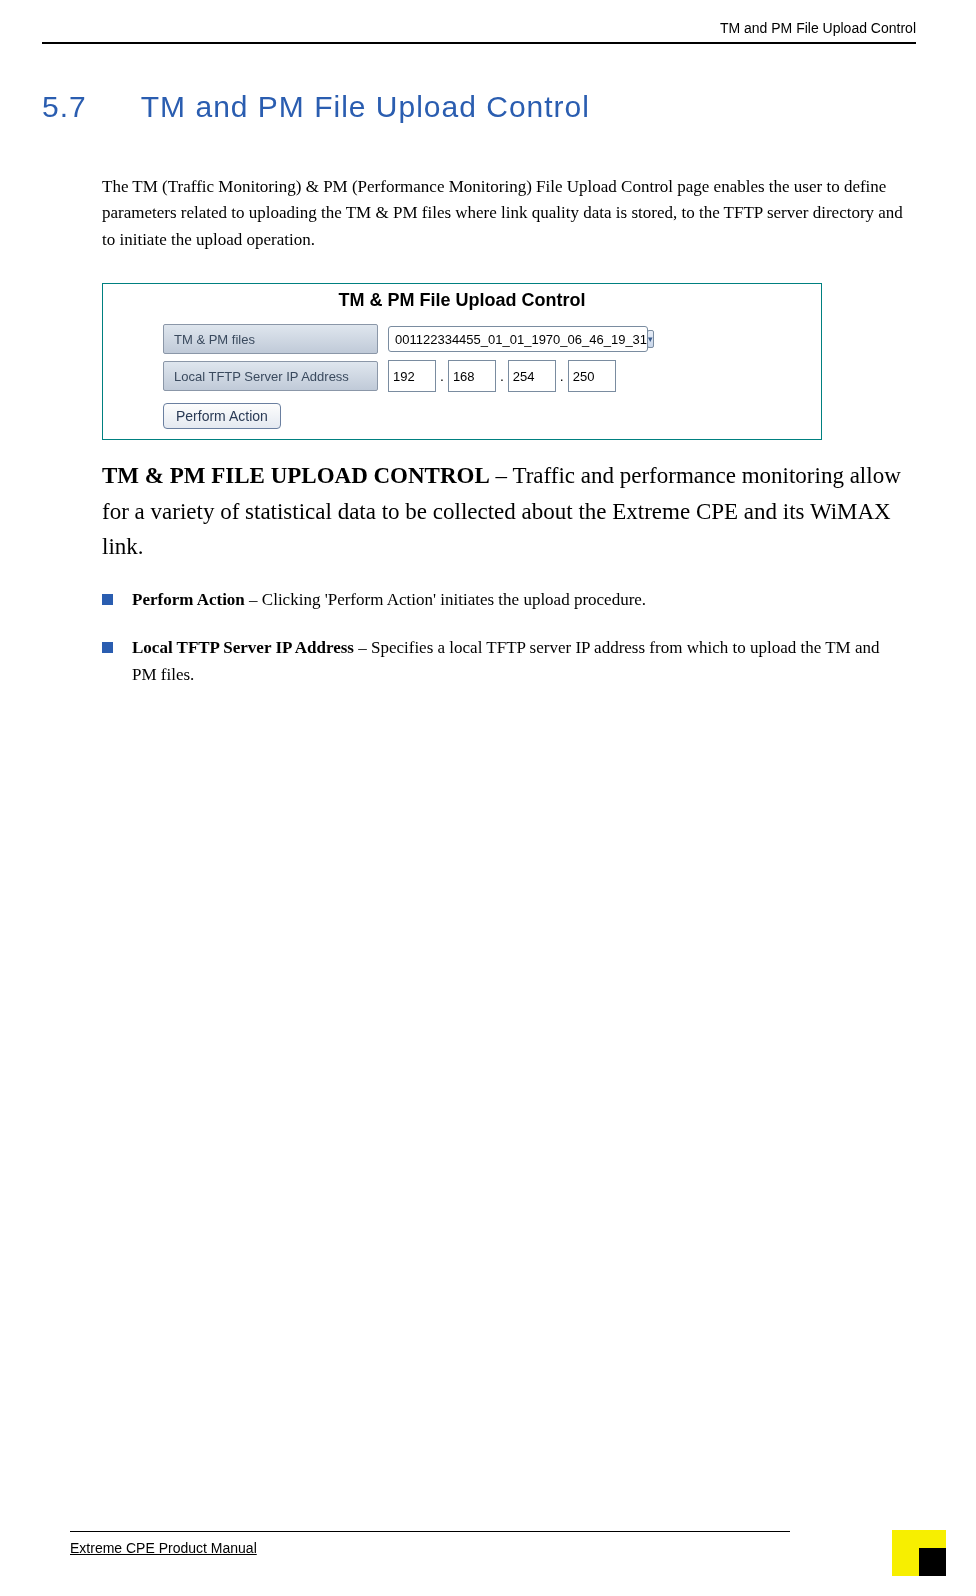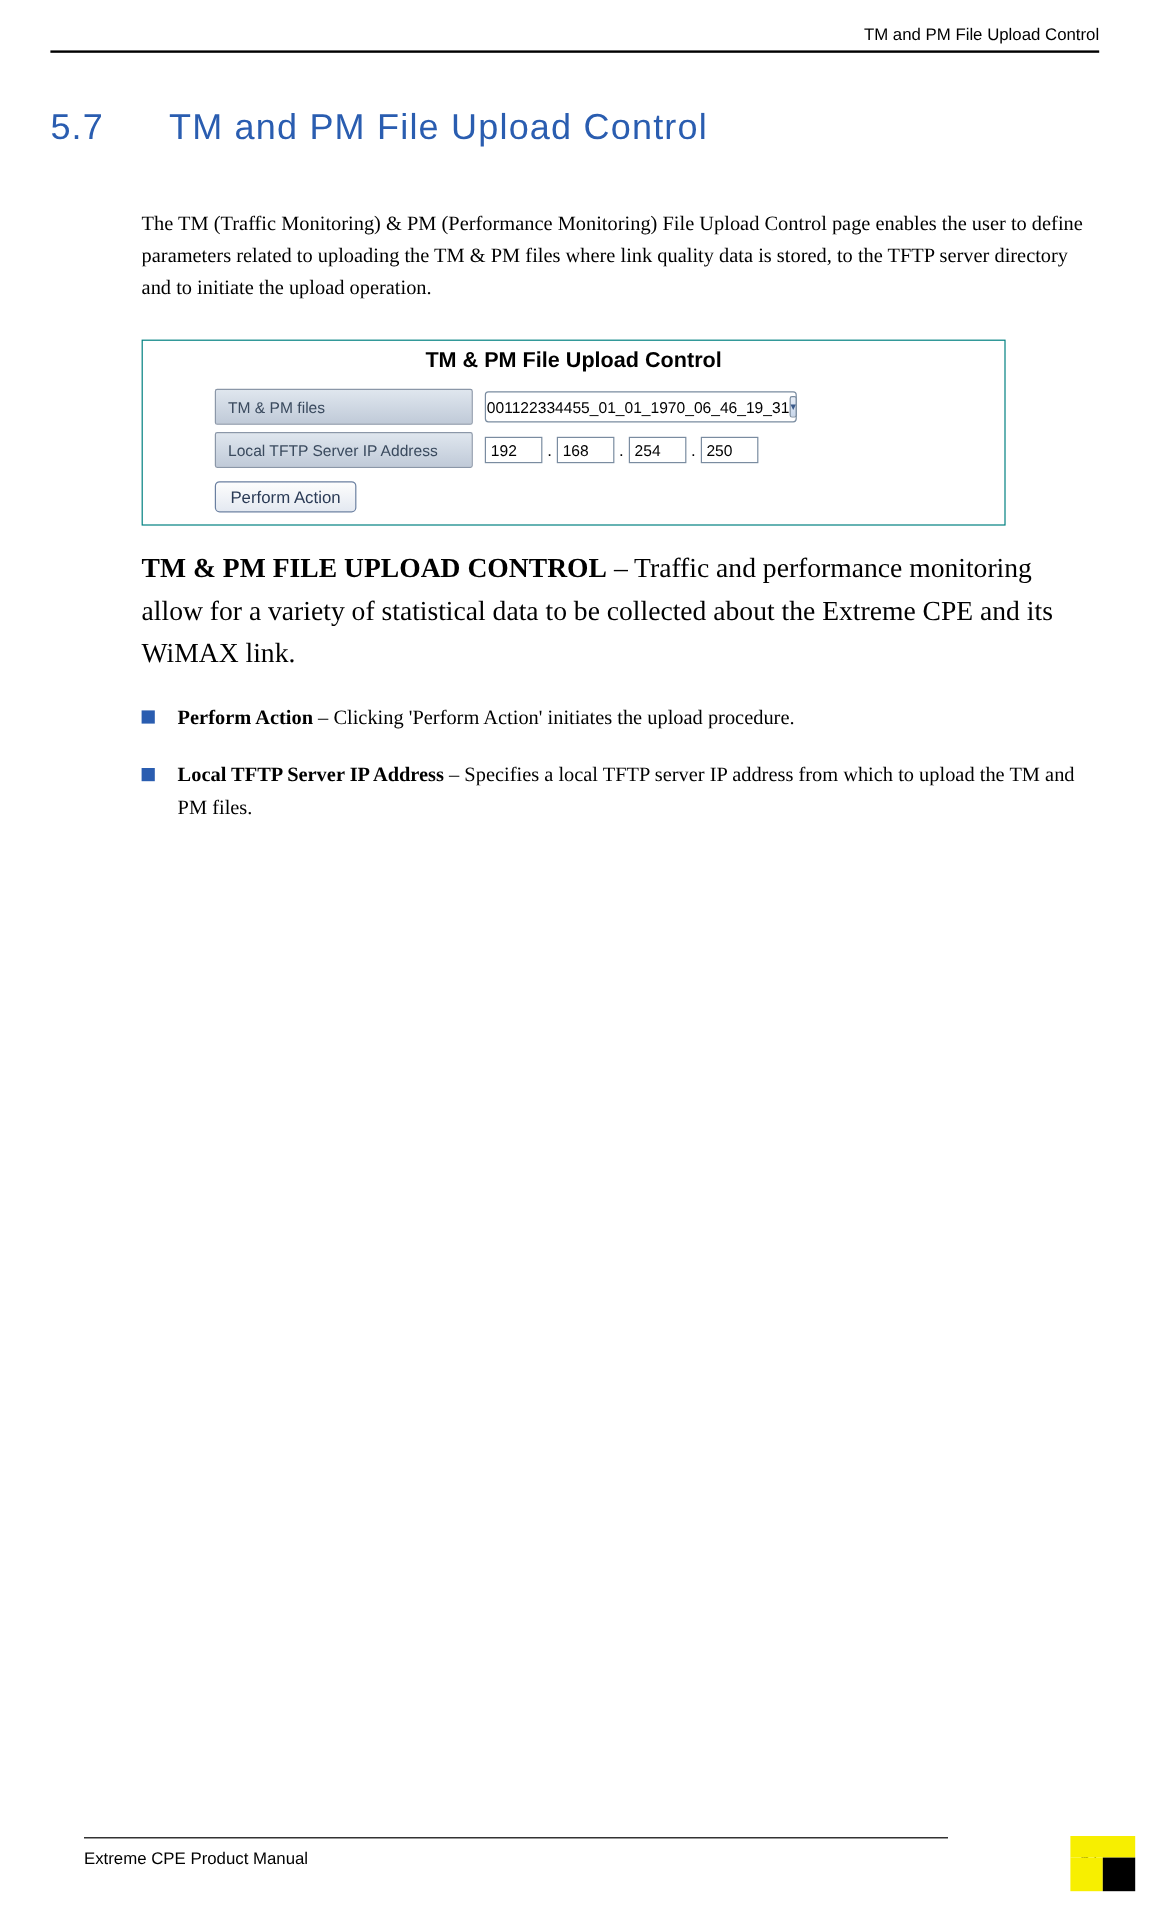--- a/index.html
+++ b/index.html
@@ -31,21 +31,21 @@
       font-weight: normal;
       letter-spacing: 1px;
       margin-bottom: 50px;
     }
     .section-number {
       display: inline-block;
       width: 90px;
       margin-top: 16px;
     }
     .content {
-      margin-left: 76px;
+      margin-left: 60px;
       margin-right: 10px;
     }
     .intro {
       font-size: 17px;
       line-height: 1.55;
       margin-bottom: 30px;
     }
     .figure-box {
       margin-bottom: 18px;
     }
@@ -90,37 +90,37 @@
       display: inline-flex;
       align-items: center;
       border: 1px solid #7a8ca0;
       border-radius: 3px;
       height: 26px;
       background: #fff;
       font-family: Arial, Helvetica, sans-serif;
       font-size: 13px;
       padding: 0 4px 0 6px;
       width: 260px;
-      justify-content: center;
+      justify-content: flex-start;
     }
     .dropdown-arrow {
       width: 18px;
       height: 18px;
       background: linear-gradient(#e8eef7, #c8d6ea);
       border: 1px solid #7a8ca0;
       border-radius: 2px;
       display: flex;
       align-items: center;
       justify-content: center;
       font-size: 9px;
       color: #3a5a8a;
     }
     .ip-input {
       border: 1px solid #7a8ca0;
-      height: 22px;
+      height: 32px;
       width: 48px;
       font-family: Arial, Helvetica, sans-serif;
       font-size: 13px;
       padding: 0 4px;
       text-align: left;
     }
     .ip-dot {
       font-family: Arial, Helvetica, sans-serif;
       font-size: 14px;
     }
@@ -176,20 +176,21 @@
       border-top: 1px solid #000;
       margin-bottom: 8px;
       width: 720px;
     }
     .footer-row {
       display: flex;
       justify-content: space-between;
       align-items: center;
       font-family: Arial, Helvetica, sans-serif;
       font-size: 14px;
+      text-decoration: underline;
     }
     .corner-mark {
       position: absolute;
       right: 30px;
       bottom: 20px;
       width: 54px;
     }
     .cm-yellow { height: 18px; background: #f7ef00; }
     .cm-black-row { display: flex; height: 28px; }
     .cm-black { width: 27px; background: #000; }

